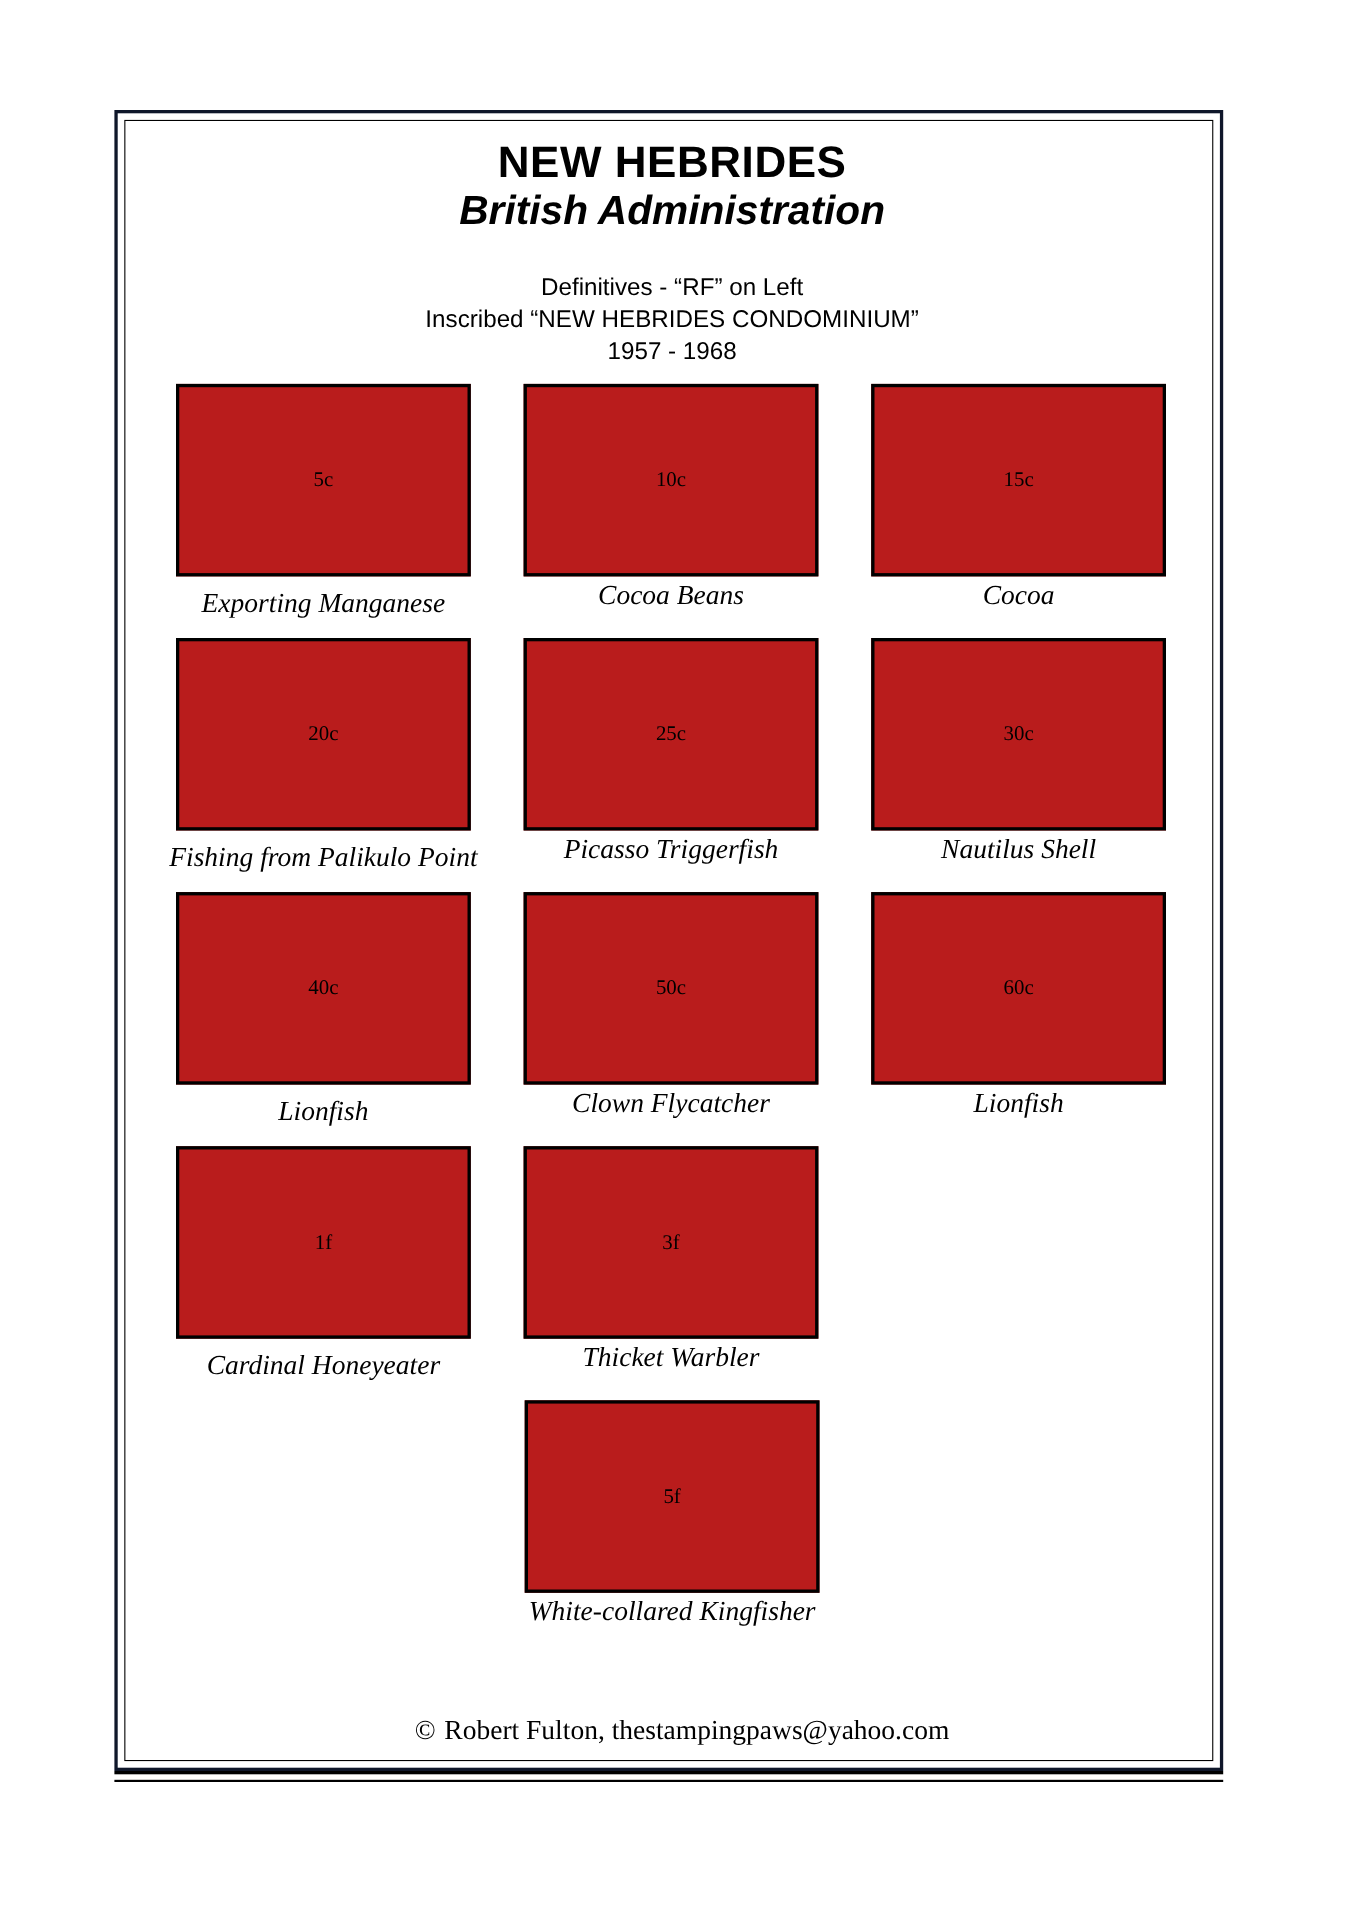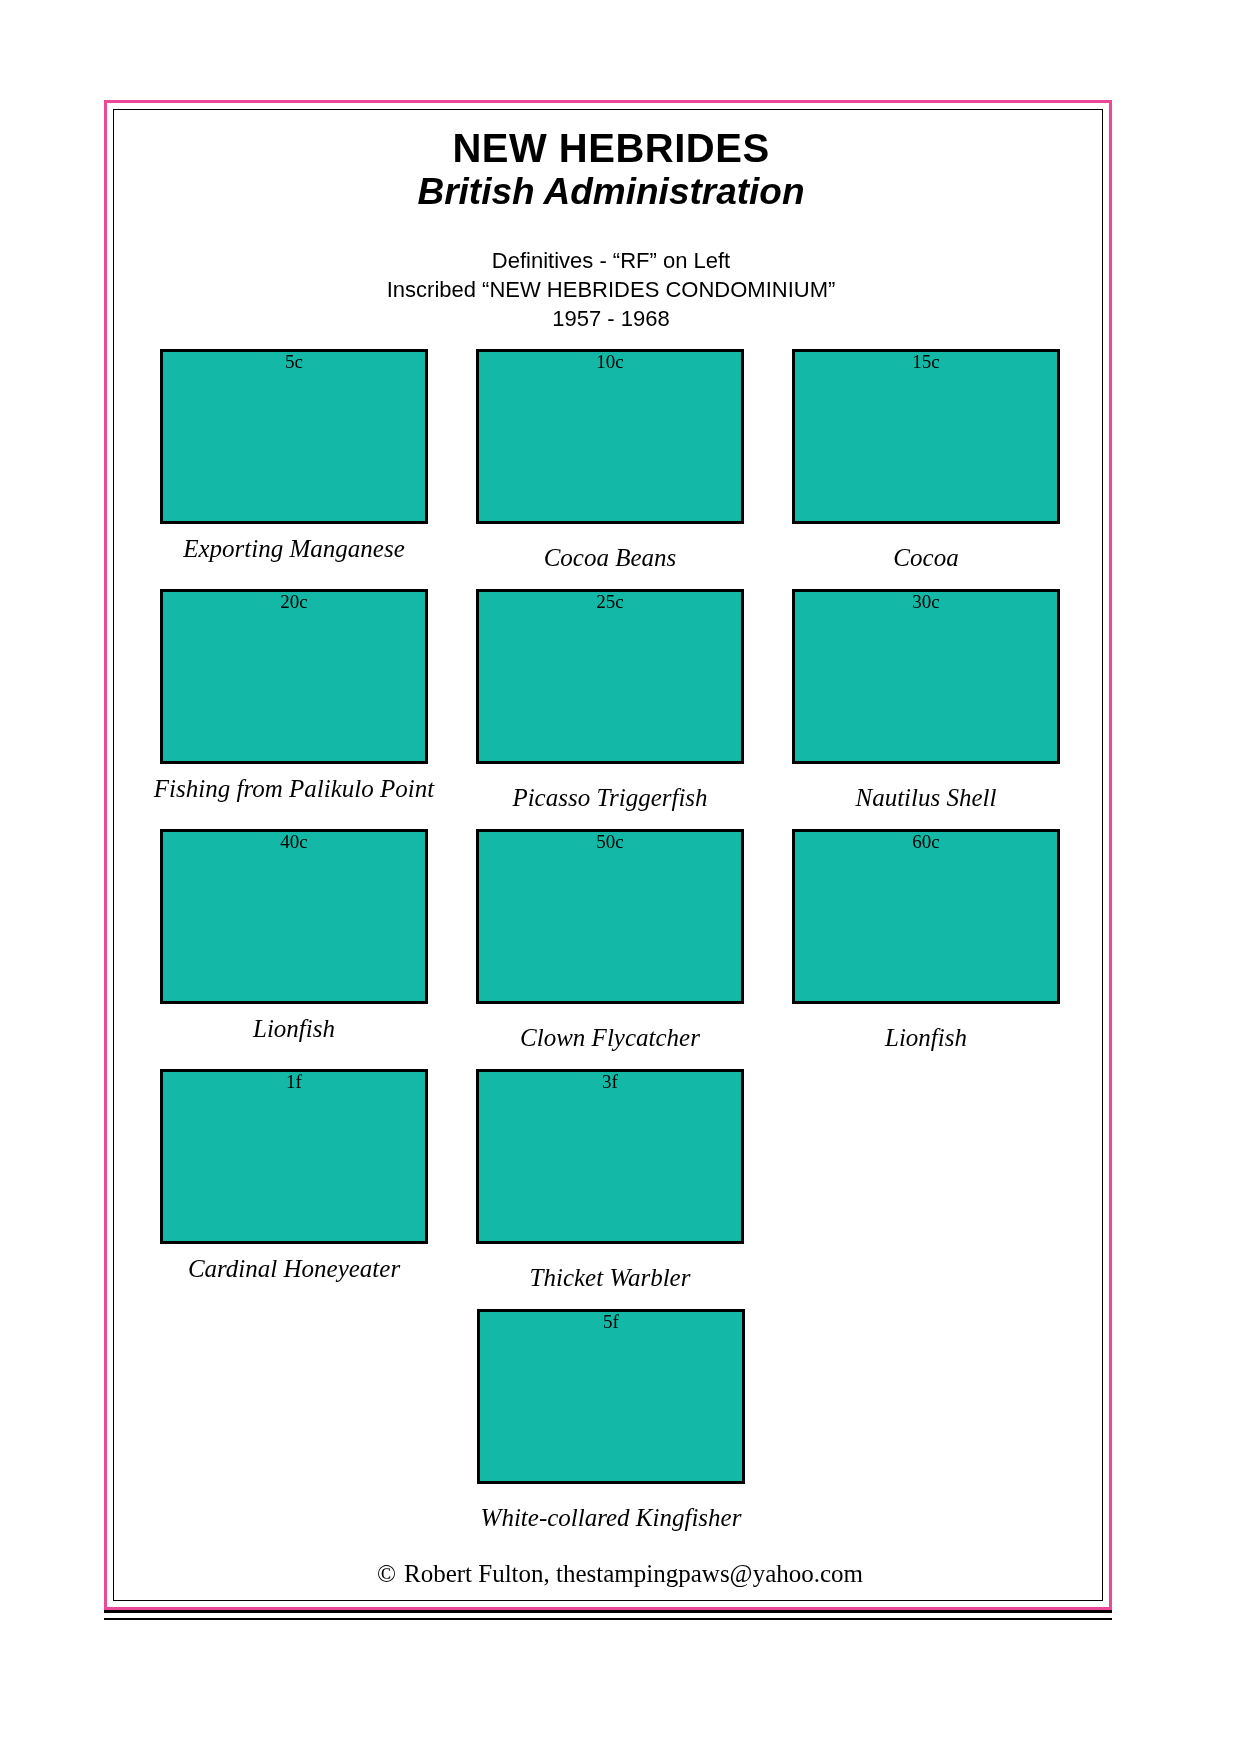--- a/index.html
+++ b/index.html
@@ -16,21 +16,21 @@
     overflow: hidden;
   }
 
   
   .page-frame {
     position: absolute;
     left: 104px;
     top: 100px;
     width: 1008px;
     height: 1510px;
-    border: 3px solid #ec4899;
+    border: 3px solid #0f172a;
     box-sizing: border-box;
   }
   .page-frame-inner {
     position: absolute;
     left: 6px;
     top: 6px;
     right: 6px;
     bottom: 6px;
     border: 1.5px solid #000;
     box-sizing: border-box;
@@ -92,38 +92,39 @@
   }
   .stamp-cell.cell-pad-right {
     margin-right: 10px;
   }
   .stamp-box {
     width: 268px;
     height: 175px;
     border: 3px solid #000;
     box-sizing: border-box;
     display: flex;
+    align-items: center;
     justify-content: center;
-    background: #14b8a6;
+    background: #b91c1c;
   }
   .stamp-denom {
     font-family: "Liberation Serif", "DejaVu Serif", serif;
     font-size: 19px;
     line-height: 1;
   }
   .stamp-caption {
     font-family: "Liberation Serif", "DejaVu Serif", serif;
     font-size: 25px;
     margin-top: 11px;
     margin-bottom: 17px;
     text-align: center;
     white-space: nowrap;
     font-style: italic;
   }
-  .off-down { margin-top: 20px; }
+  .off-down { margin-top: 4px; }
 
   
   .footer-rule {
     position: absolute;
     left: 104px;
     width: 1008px;
     border-top: 3px solid #000;
     height: 0;
   }
   .footer-rule.r1 { top: 1610px; }

